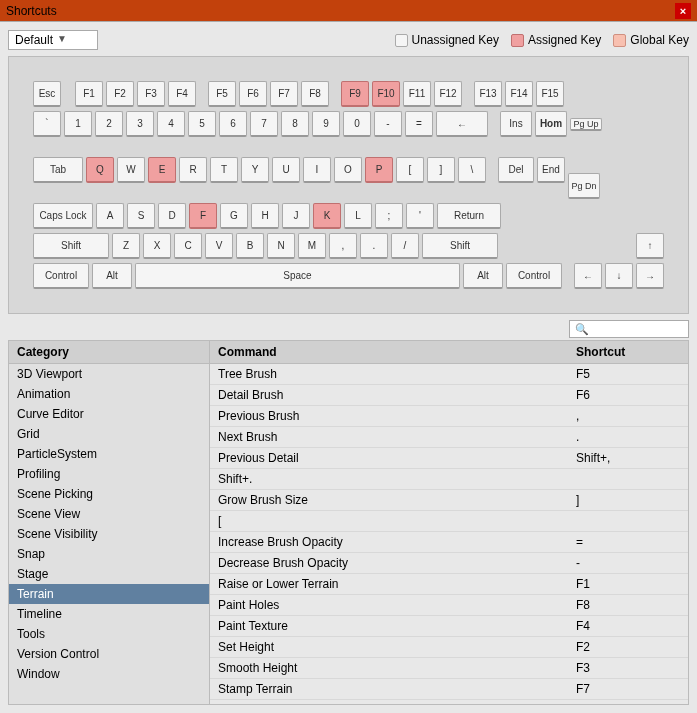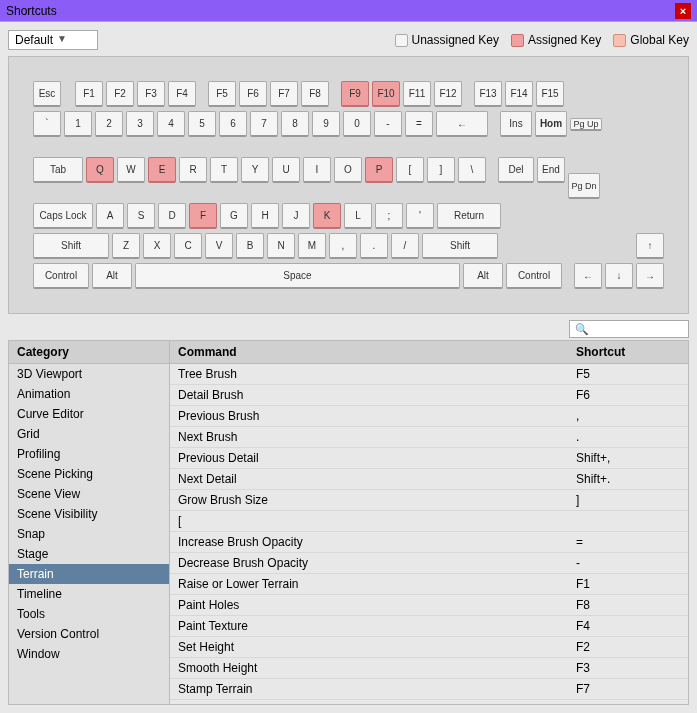--- a/index.html
+++ b/index.html
@@ -5,21 +5,21 @@
     * { box-sizing: border-box; margin: 0; padding: 0; }
     body {
       font-family: 'Segoe UI', Arial, sans-serif;
       font-size: 12px;
       background: #f0f0f0;
       width: 697px;
       height: 713px;
       overflow: hidden;
     }
     .title-bar {
-      background: #8b5cf6;
+      background: #c2410c;
       height: 22px;
       display: flex;
       align-items: center;
       justify-content: space-between;
       padding: 0 6px;
       border-bottom: 1px solid #aaa;
     }
     .title-bar-text {
       font-size: 12px;
       font-weight: normal;
@@ -144,21 +144,21 @@
       margin-bottom: 2px;
     }
     .search-input {
       border: 1px solid #aaa;
       padding: 2px 5px;
       font-size: 11px;
       width: 120px;
       background: white;
     }
     .category-panel {
-      width: 162px;
+      width: 202px;
       background: #e0e0e0;
       border: 1px solid #bbb;
       display: flex;
       flex-direction: column;
       flex-shrink: 0;
       overflow: hidden;
     }
     .panel-header {
       background: #d0d0d0;
       padding: 4px 8px;
@@ -376,20 +376,21 @@
     </div>
     <div class="bottom-area">
 
       <div class="category-panel">
         <div class="panel-header">Category</div>
         <div class="category-list" id="category-list">
             <div class="category-item">3D Viewport</div>
             <div class="category-item">Animation</div>
             <div class="category-item">Curve Editor</div>
             <div class="category-item">Grid</div>
+            <div class="category-item">ParticleSystem</div>
             <div class="category-item">Profiling</div>
             <div class="category-item">Scene Picking</div>
             <div class="category-item">Scene View</div>
             <div class="category-item">Scene Visibility</div>
             <div class="category-item">Snap</div>
             <div class="category-item">Stage</div>
             <div class="category-item selected">Terrain</div>
             <div class="category-item">Timeline</div>
             <div class="category-item">Tools</div>
             <div class="category-item">Version Control</div>
@@ -417,21 +418,20 @@
             </div>
             <div class="command-row">
               <div class="cmd-cell name">Next Brush</div>
               <div class="cmd-cell shortcut">.</div>
             </div>
             <div class="command-row">
               <div class="cmd-cell name">Previous Detail</div>
               <div class="cmd-cell shortcut">Shift+,</div>
             </div>
             <div class="command-row">
-              <div class="cmd-cell name">Next Detail</div>
               <div class="cmd-cell shortcut">Shift+.</div>
             </div>
             <div class="command-row">
               <div class="cmd-cell name">Grow Brush Size</div>
               <div class="cmd-cell shortcut">]</div>
             </div>
             <div class="command-row">
               <div class="cmd-cell shortcut">[</div>
             </div>
             <div class="command-row">

